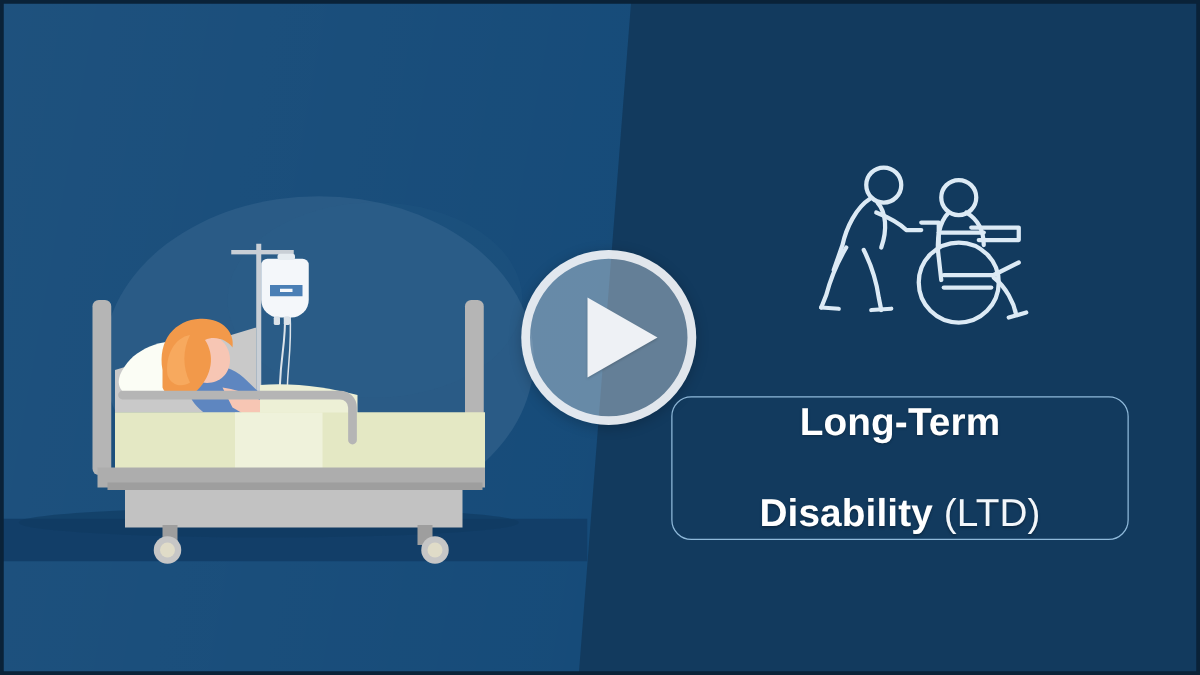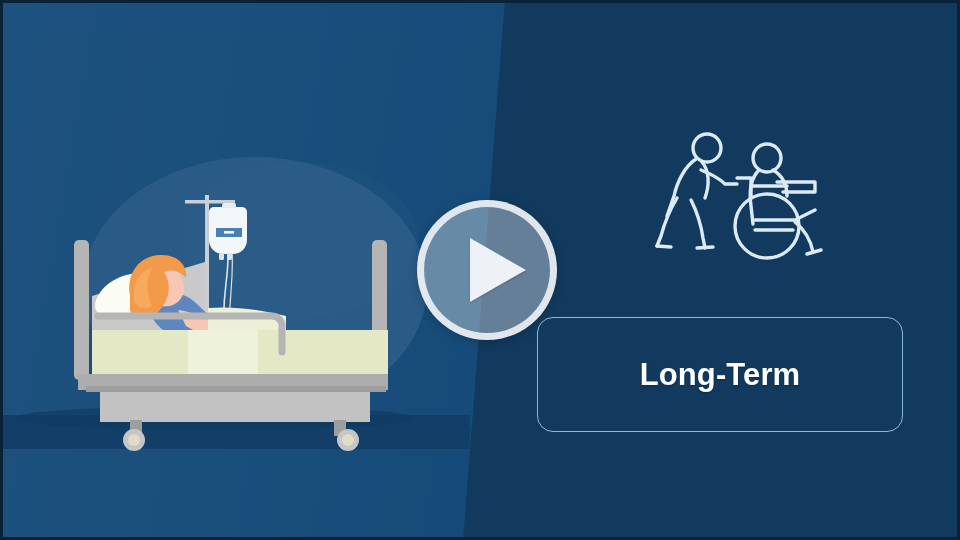--- a/index.html
+++ b/index.html
@@ -73,21 +73,21 @@
   .title-box {
     position: absolute;
     left: 537px; top: 317px;
     width: 366px; height: 115px;
     border: 1.6px solid #8fb9da;
     border-radius: 16px;
     box-sizing: border-box;
     display: flex;
     flex-direction: column;
     align-items: center;
-    justify-content: center;
+    justify-content: space-between;
     z-index: 30;
   }
   .title-line {
     color: #ffffff;
     font-size: 31px;
     line-height: 40px;
     letter-spacing: 0.1px;
     white-space: nowrap;
     text-shadow: 0 1px 2px rgba(0,0,0,0.28);
   }
@@ -208,16 +208,20 @@
       <path d="M152 128 L 166 124"></path>
 
       <path d="M96 60 L 132 60"></path>
     </g>
   </svg>
 
   <div class="title-box">
     <div class="title-line">
       <span class="title-strong">Long-Term</span>
     </div>
+    <div class="title-line">
+      <span class="title-strong">Disability</span>
+      <span class="title-light">(LTD)</span>
+    </div>
   </div>
 
   <div class="frame"></div>
 </div>
 
 </body></html>

